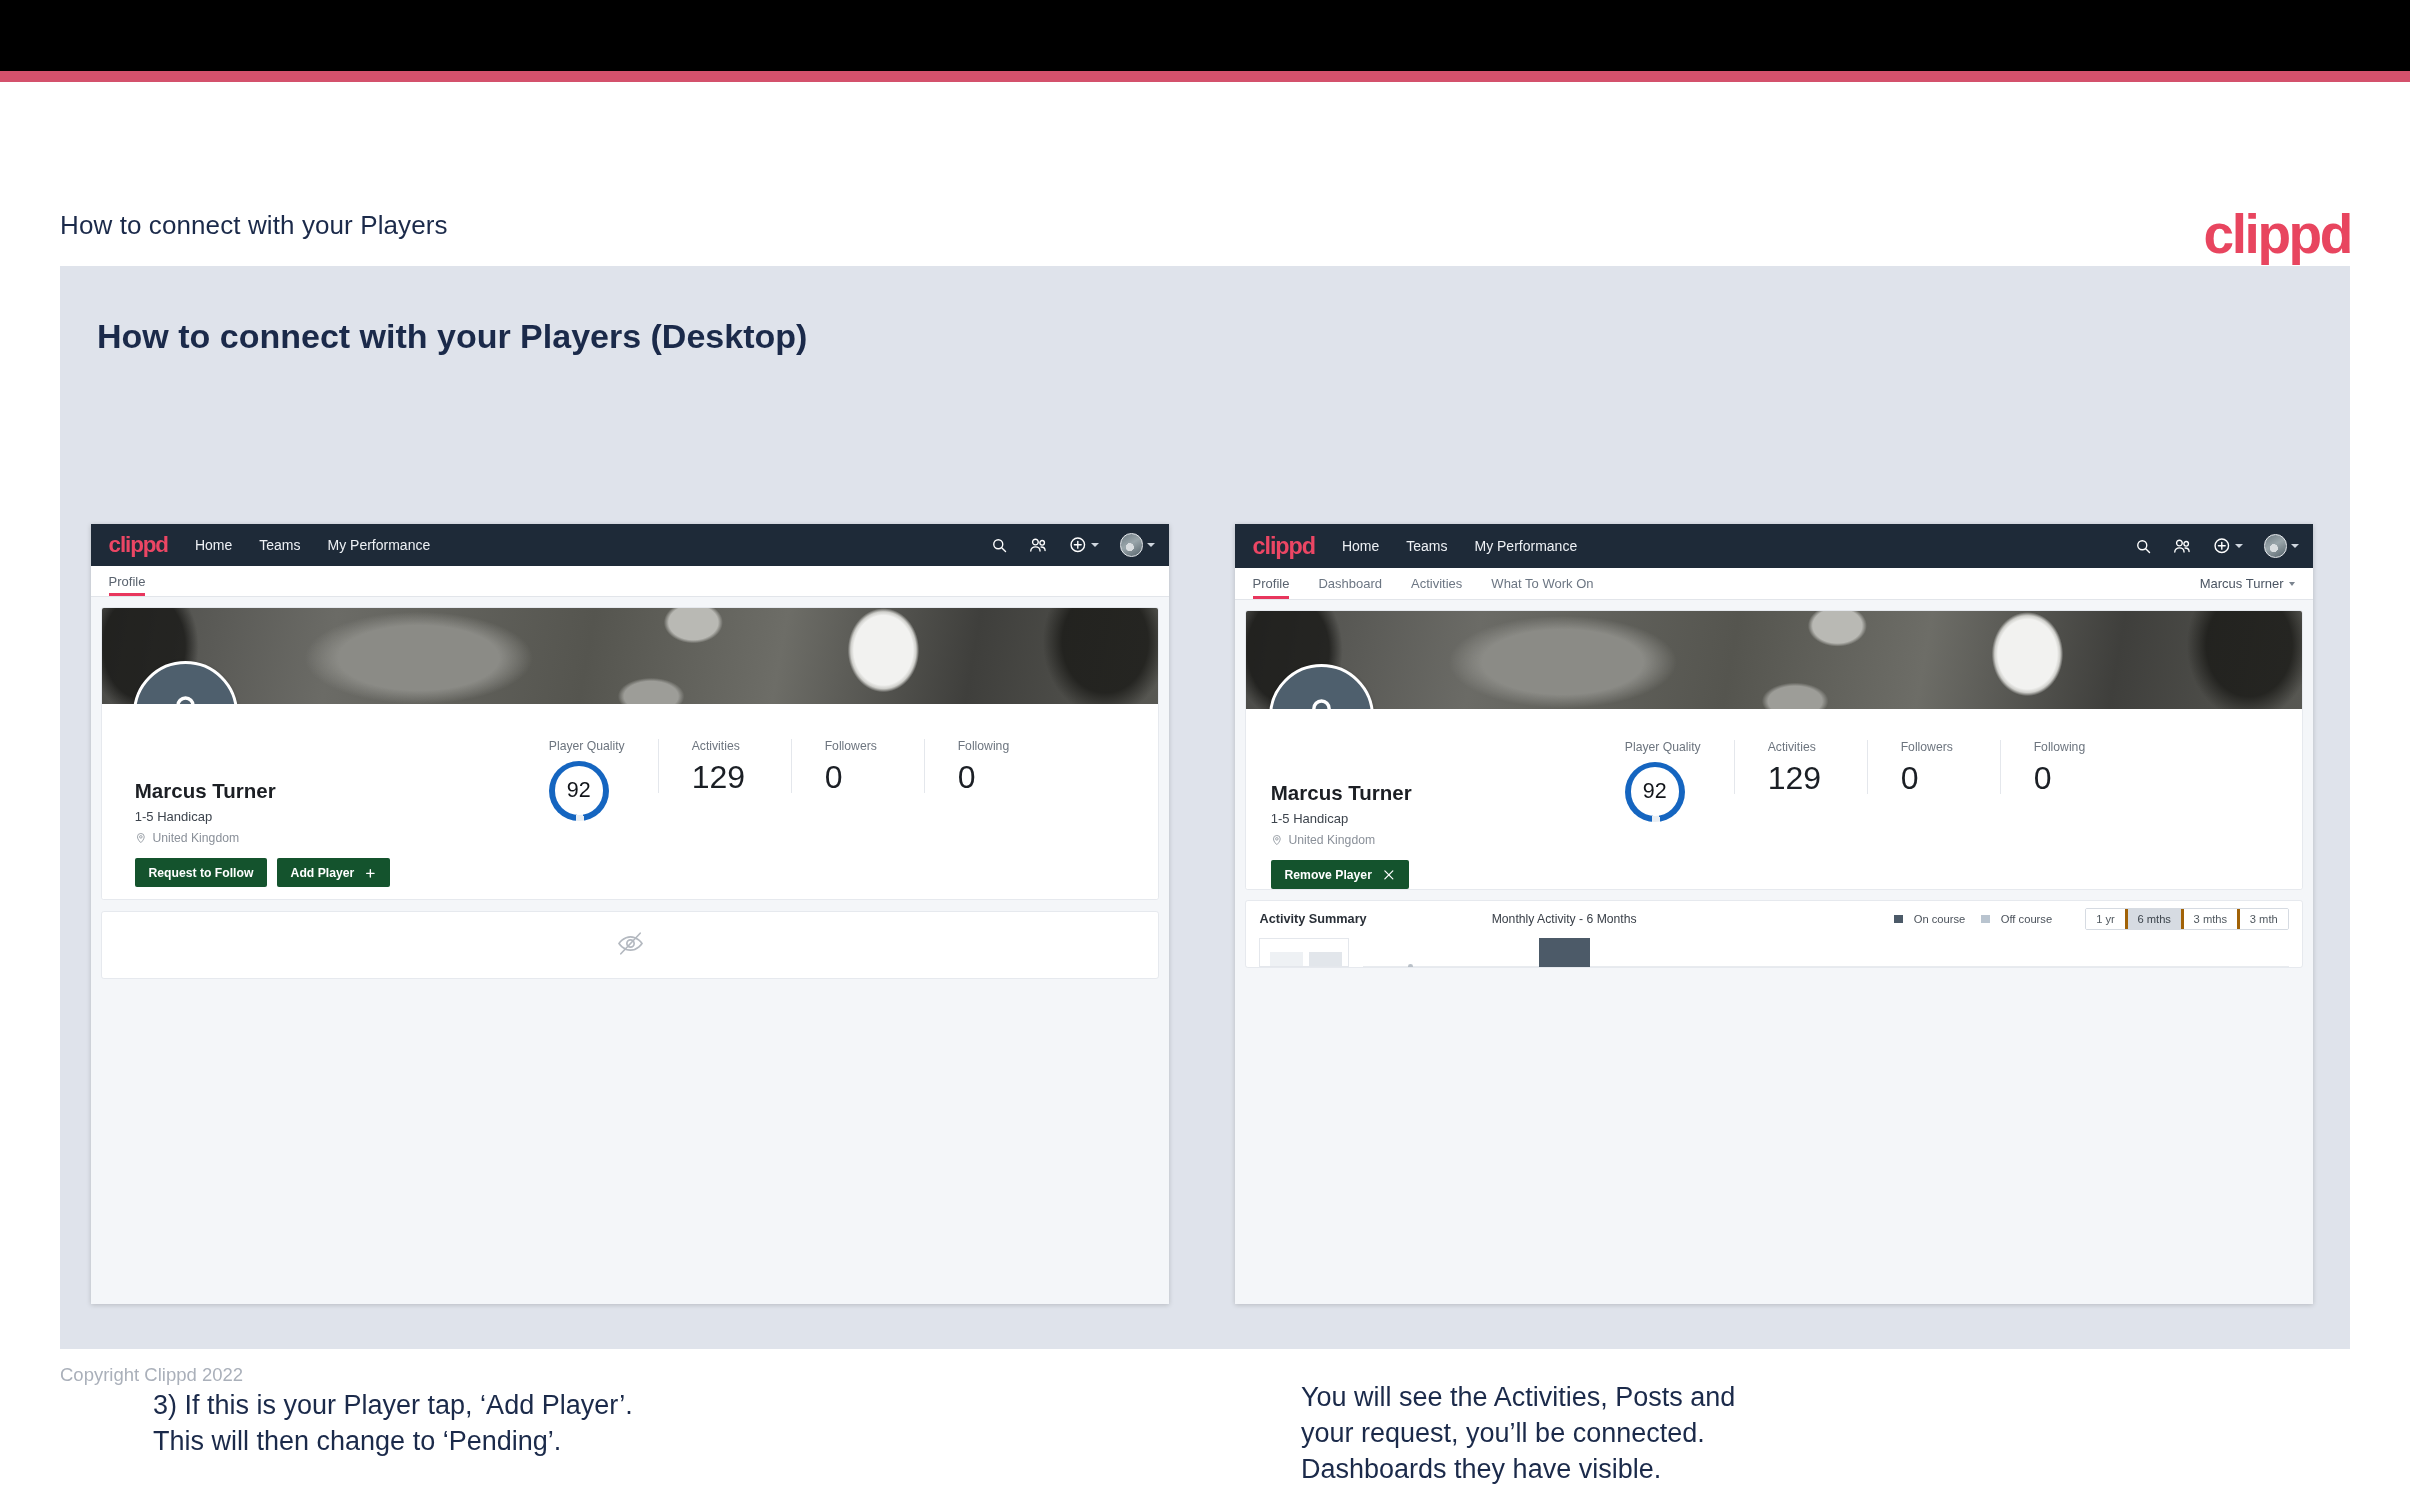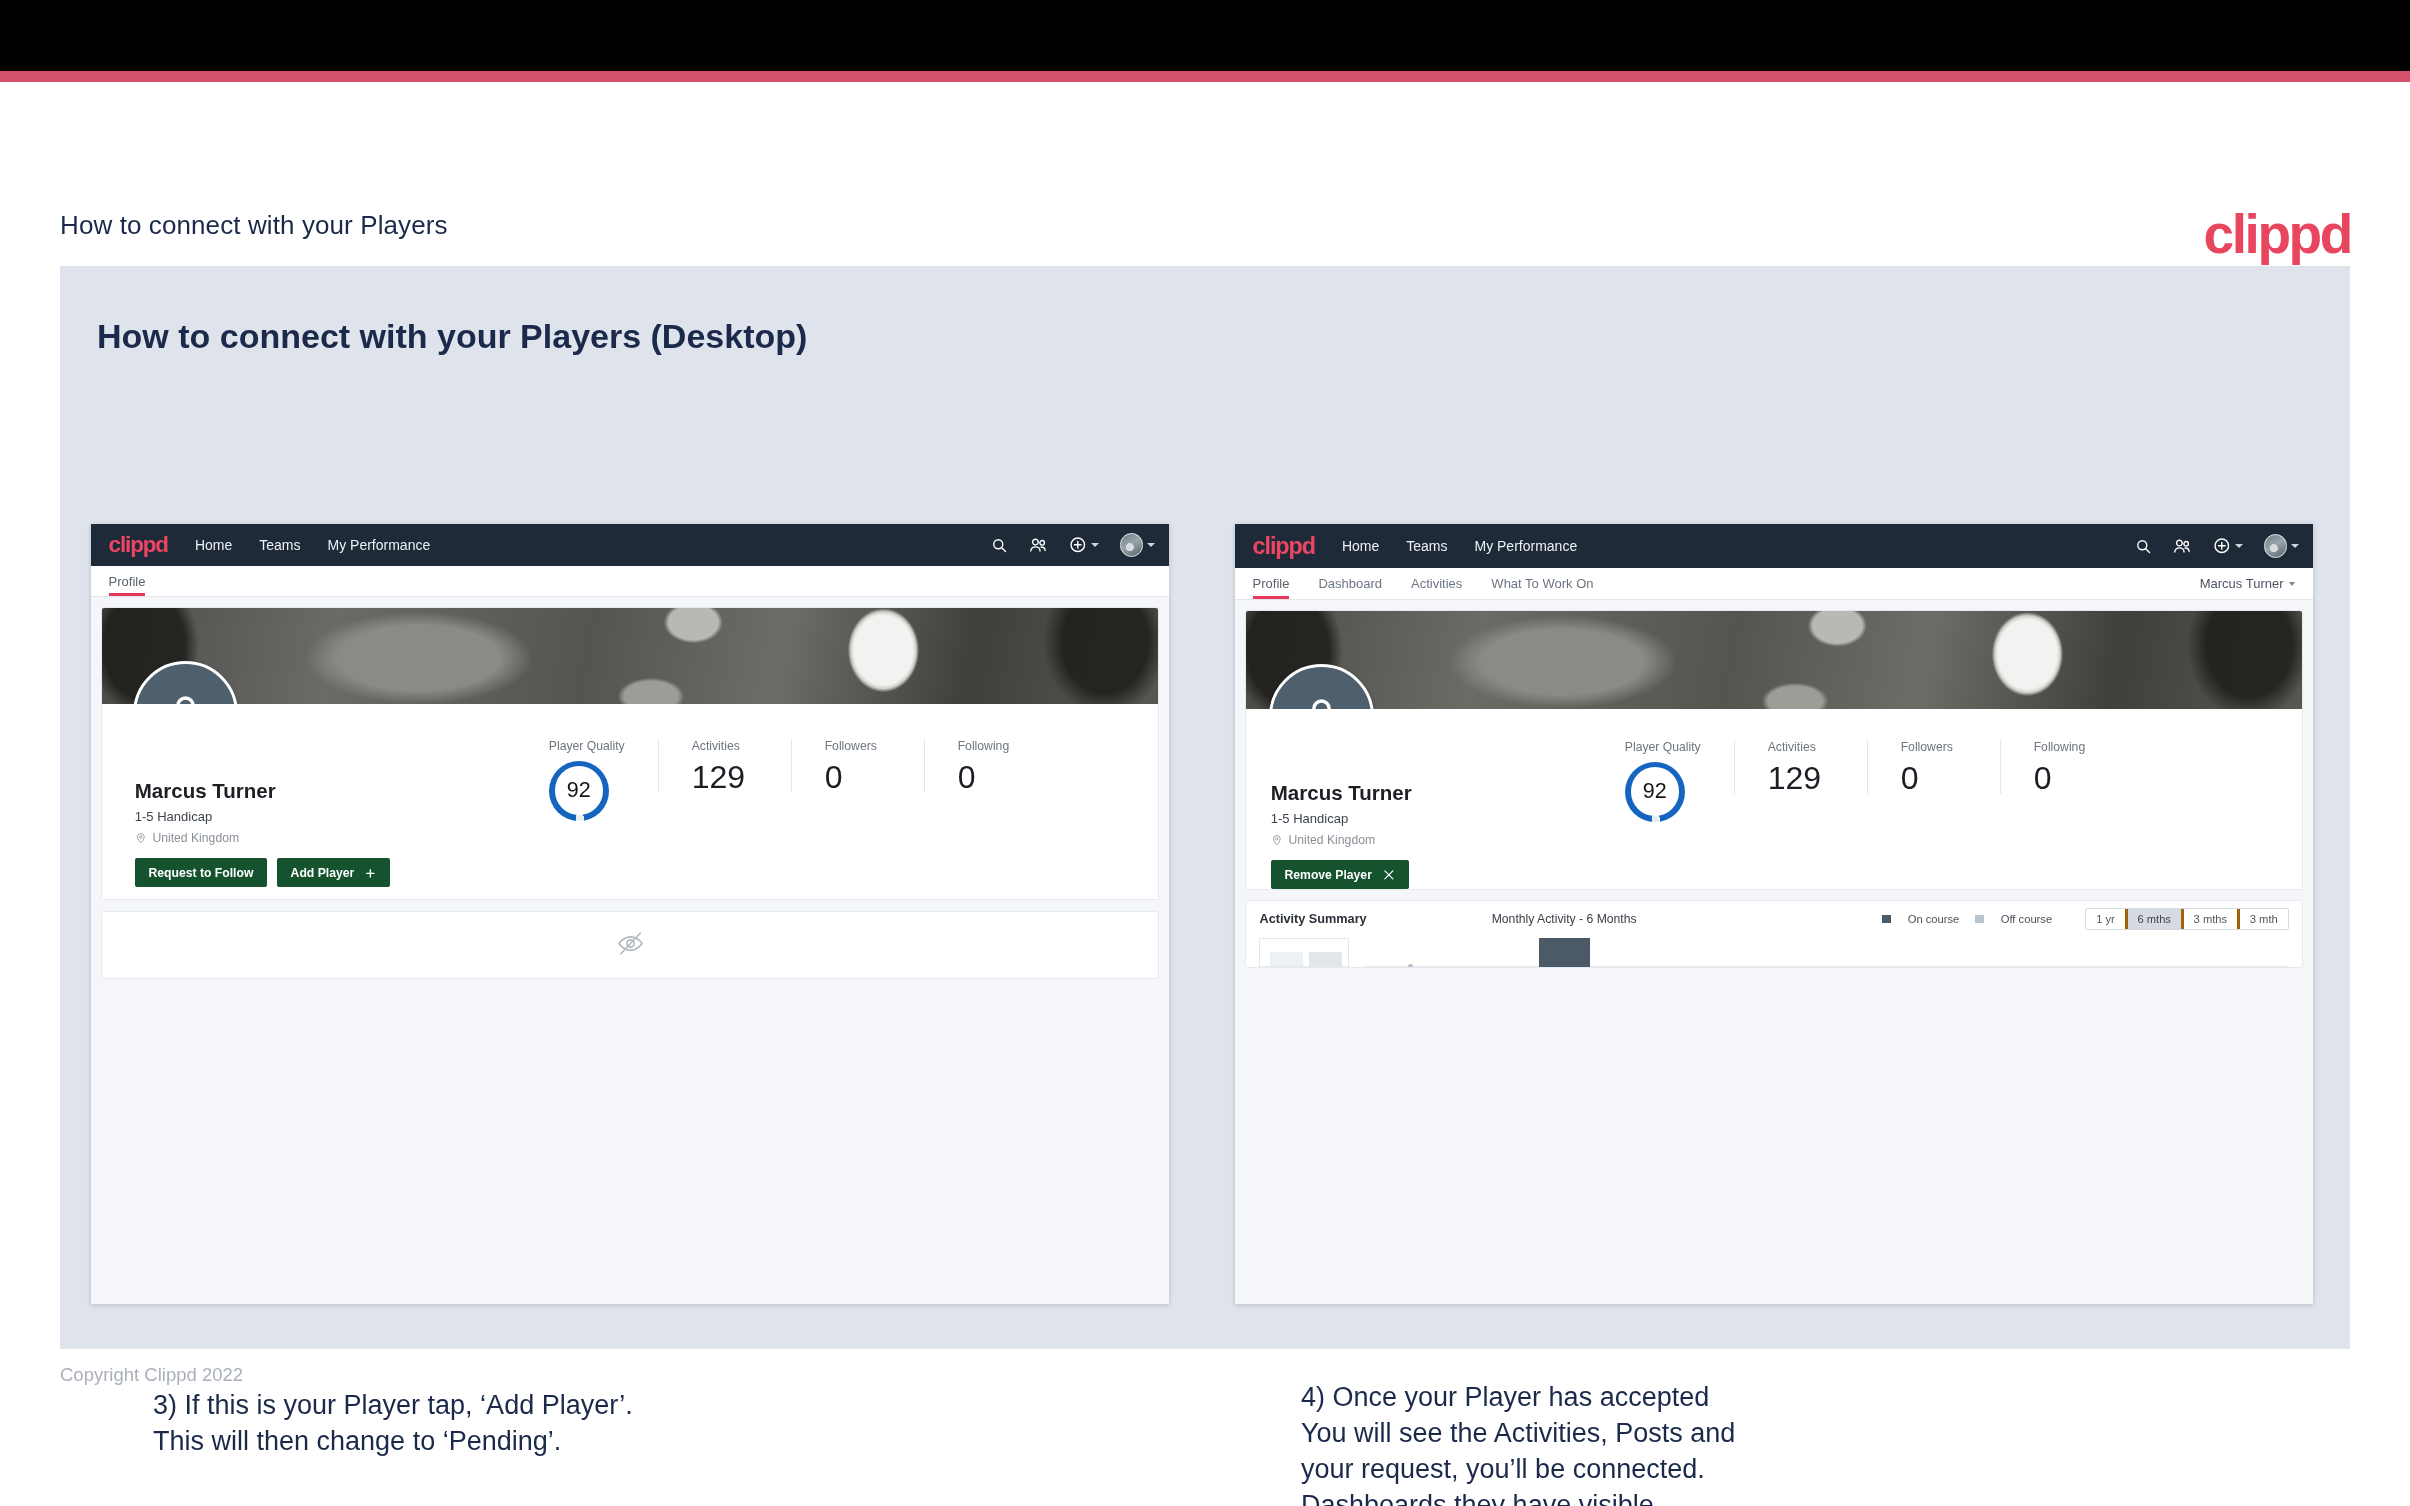--- a/index.html
+++ b/index.html
@@ -171,21 +171,21 @@
 
   
   .activity-card {
     position: relative; margin-top: 9.8px; background: #ffffff; border: 1px solid #e6e9ee;
     border-radius: 2.9px; height: 68px; overflow: hidden;
   }
   .act-row { position: relative; height: 37px; display: flex; align-items: center; padding: 0 13.7px; }
   .act-title { font-size: 12.7px; color: #2a3038; font-weight: bold; }
   .act-sub { font-size: 12.2px; color: #3a4049; margin-left: 125px; }
   .legend { margin-left: auto; display: flex; align-items: center; gap: 15.6px; }
-  .legend-item { display: flex; align-items: center; gap: 17px; font-size: 11.2px; color: #4b525b; white-space: nowrap; }
+  .legend-item { display: flex; align-items: center; gap: 11px; font-size: 11.2px; color: #4b525b; white-space: nowrap; }
   .sw { width: 8.8px; height: 8.8px; display: inline-block; }
   .sw-on { background: #4c5a68; }
   .sw-off { background: #b9c4cf; }
   .seg { display: flex; margin-left: 17.6px; border: 1px solid #d6dbe2; border-radius: 2px; overflow: hidden; }
   .seg span { font-size: 11.2px; color: #50585f; padding: 3.9px 9.8px; border-left: 3px solid #a16207; background: #ffffff; white-space: nowrap; }
   .seg span:first-child { border-left: none; }
   .seg span.on { background: #d6dbe2; color: #3b434b; }
   .act-chart { position: relative; height: 31px; }
   .act-box { position: absolute; left: 13.7px; top: 0; width: 90px; height: 29px; border: 1px solid #e4e7ec; background: #fff; }
   .act-box i { position: absolute; bottom: 0; height: 13.7px; background: #eef1f4; display: block; }
@@ -473,21 +473,20 @@
           </div>
         </div>
       </div>
     </div>
 
     <div class="caption caption-left">
         <div>3) If this is your Player tap, ‘Add Player’.</div>
         <div>This will then change to ‘Pending’.</div>
       </div>
     <div class="caption caption-right">
-        <div>4) Once your Player has accepted</div>
         <div>You will see the Activities, Posts and</div>
         <div>your request, you’ll be connected.</div>
         <div>Dashboards they have visible.</div>
       </div>
   </div>
 
   <div class="footer-copy">Copyright Clippd 2022</div>
 </div>
 
 

